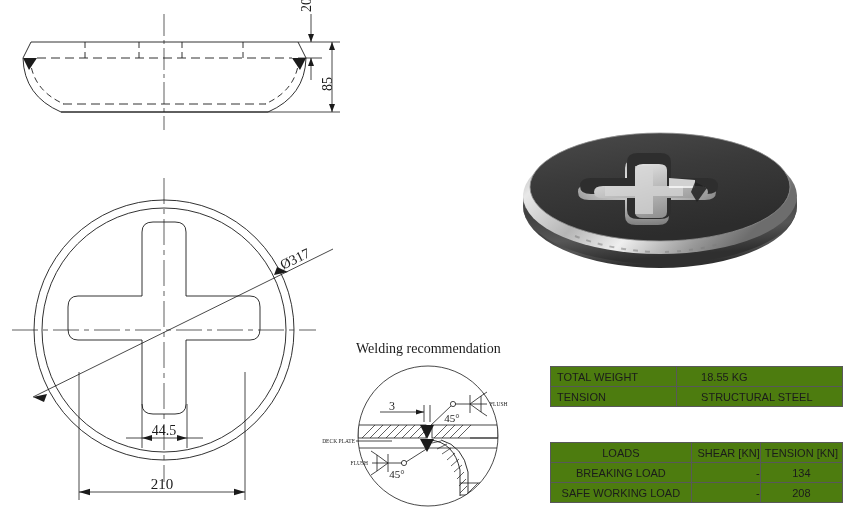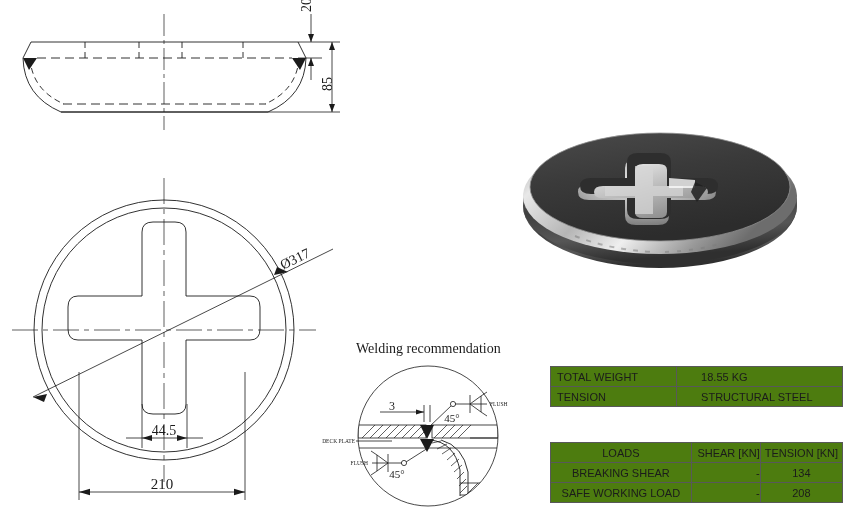--- a/index.html
+++ b/index.html
@@ -330,21 +330,21 @@
   </table>
 
   <table class="dtable" id="loads-table">
     <tbody>
       <tr>
         <td class="c0">LOADS</td>
         <td class="c1">SHEAR [KN]</td>
         <td class="c2">TENSION [KN]</td>
       </tr>
       <tr>
-        <td class="c0">BREAKING SHEAR</td>
+        <td class="c0">BREAKING LOAD</td>
         <td class="c1">-</td>
         <td class="c2">134</td>
       </tr>
       <tr>
         <td class="c0">SAFE WORKING LOAD</td>
         <td class="c1">-</td>
         <td class="c2">208</td>
       </tr>
     </tbody>
   </table>

